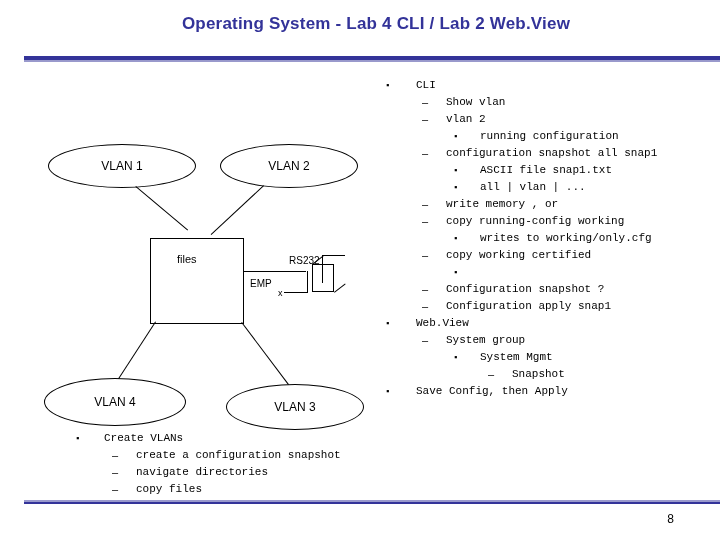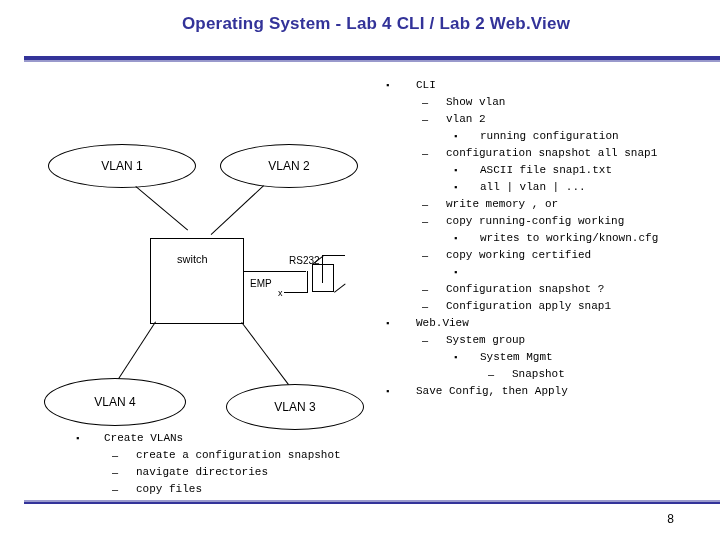--- a/index.html
+++ b/index.html
@@ -194,21 +194,21 @@
       <span>VLAN 2</span>
     </div>
     <div class="ellipse" style="left:28px; top:378px; width:142px; height:48px;">
       <span>VLAN 4</span>
     </div>
     <div class="ellipse" style="left:210px; top:384px; width:138px; height:46px;">
       <span>VLAN 3</span>
     </div>
 
     <div class="rect-box" style="left:134px; top:238px; width:94px; height:86px;"></div>
-    <div class="box-label" style="left:161px; top:253px;">switch</div>
+    <div class="box-label" style="left:161px; top:253px;">files</div>
 
     <div class="small-label" style="left:232px; top:255px; font-size:10px;margin-left:41px;">RS232</div>
     <div class="small-label" style="left:234px; top:278px; font-size:10px;">EMP</div>
     <div class="small-label" style="left:262px; top:288px; font-size:9px;">x</div>
   </div>
 
   <div class="bullets">
 
     <div class="brow lvl1">
       <span class="bmark">▪</span>
@@ -241,21 +241,21 @@
     <div class="brow lvl2">
       <span class="bmark">–</span>
       <span class="btext">write memory , or</span>
     </div>
     <div class="brow lvl2">
       <span class="bmark">–</span>
       <span class="btext">copy running-config working</span>
     </div>
     <div class="brow lvl3">
       <span class="bmark">▪</span>
-      <span class="btext">writes to working/known.cfg</span>
+      <span class="btext">writes to working/only.cfg</span>
     </div>
     <div class="brow lvl2">
       <span class="bmark">–</span>
       <span class="btext">copy working certified</span>
     </div>
     <div class="brow lvl3">
       <span class="bmark">▪</span>
     </div>
     <div class="brow lvl2">
       <span class="bmark">–</span>

